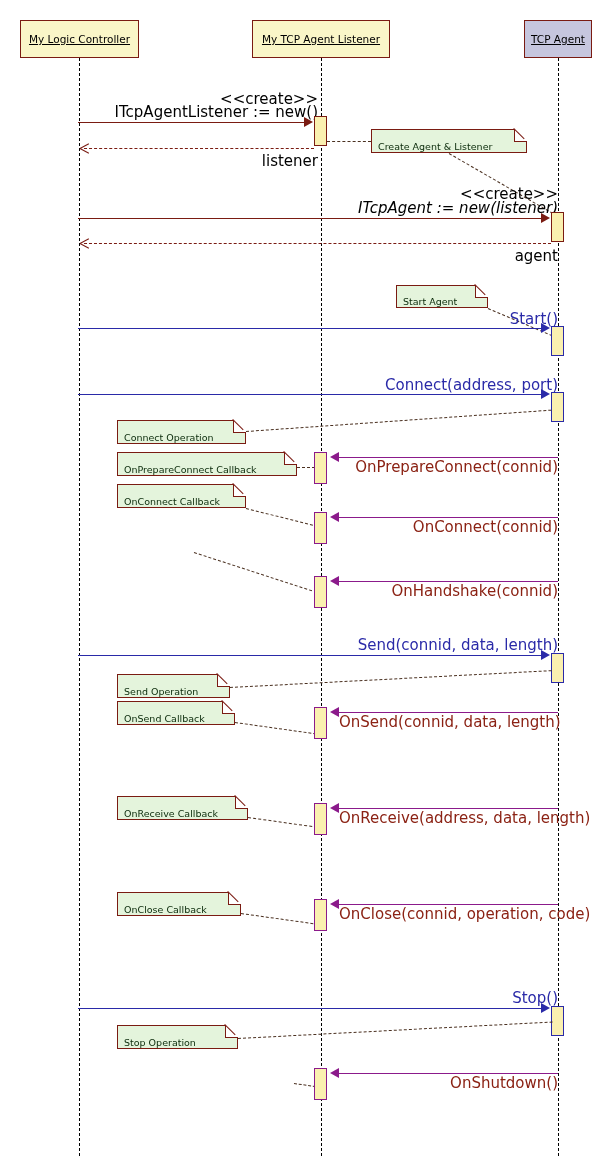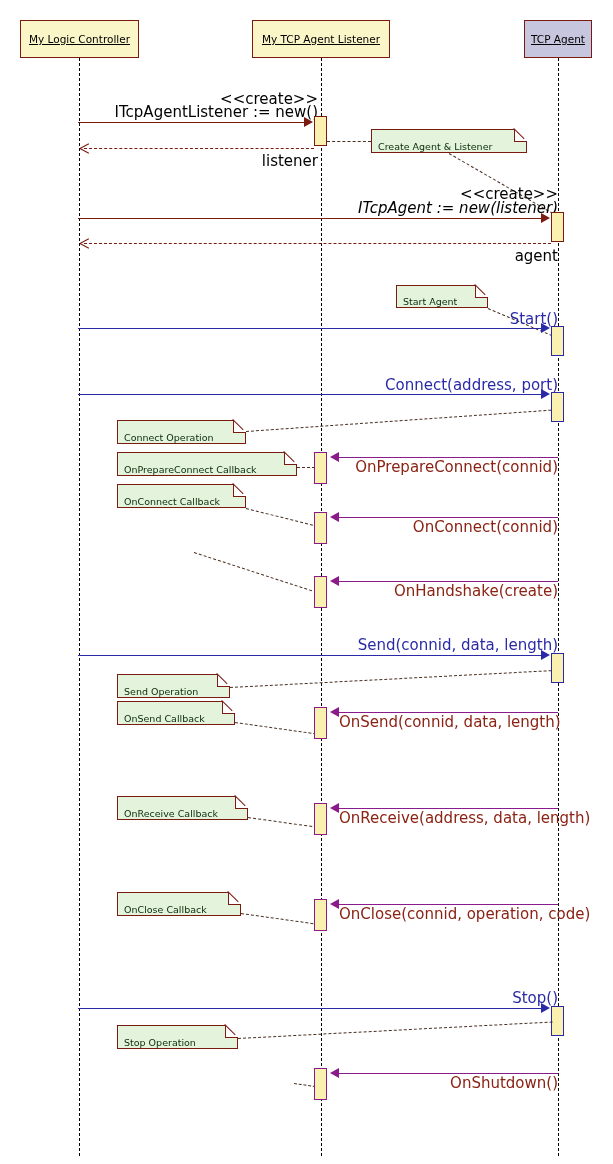--- a/index.html
+++ b/index.html
@@ -179,21 +179,21 @@
   <div class="activation a-purple" style="left:314px;top:512px;width:13px;height:32px;"></div>
   <div class="msg-line solid-purple" style="left:339px;top:517px;width:219px;"></div>
   <div class="head left-purple" style="left:330px;top:512px;"></div>
   <div class="msg-label callback" style="left:339px;top:521px;width:219px;">OnConnect(connid)</div>
 
   <div class="connector" style="left:194px;top:552px;width:124px;transform:rotate(18deg);"></div>
 
   <div class="activation a-purple" style="left:314px;top:576px;width:13px;height:32px;"></div>
   <div class="msg-line solid-purple" style="left:339px;top:581px;width:219px;"></div>
   <div class="head left-purple" style="left:330px;top:576px;"></div>
-  <div class="msg-label callback" style="left:339px;top:585px;width:219px;">OnHandshake(create)</div>
+  <div class="msg-label callback" style="left:339px;top:585px;width:219px;">OnHandshake(connid)</div>
 
   <div class="msg-label blue" style="left:78px;top:639px;width:480px;">Send(connid, data, length)</div>
   <div class="msg-line solid-blue" style="left:78px;top:655px;width:465px;"></div>
   <div class="head right-blue" style="left:541px;top:650px;"></div>
   <div class="activation a-blue" style="left:551px;top:653px;width:13px;height:30px;"></div>
 
   <div class="note" style="left:117px;top:674px;width:113px;height:24px;">
     <span>Send Operation</span>
     <span class="fold"></span>
   </div>

